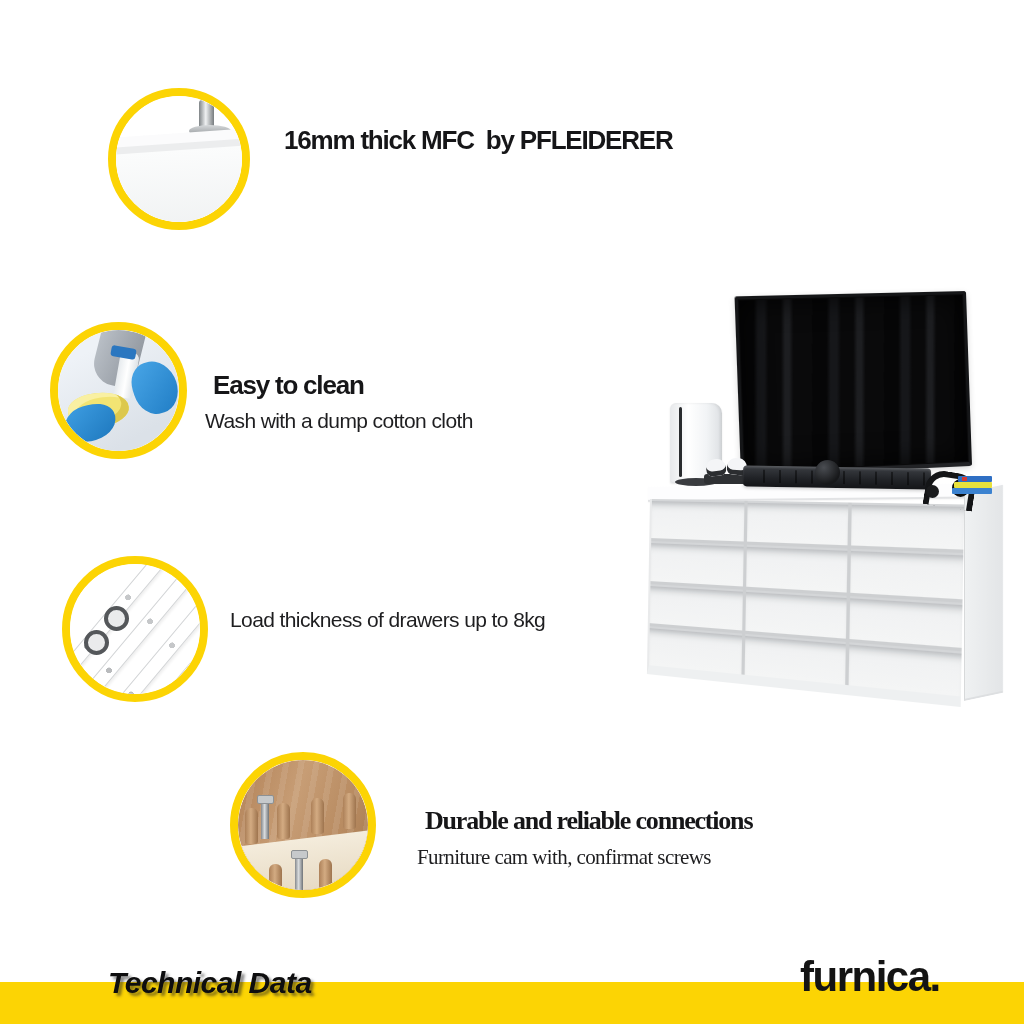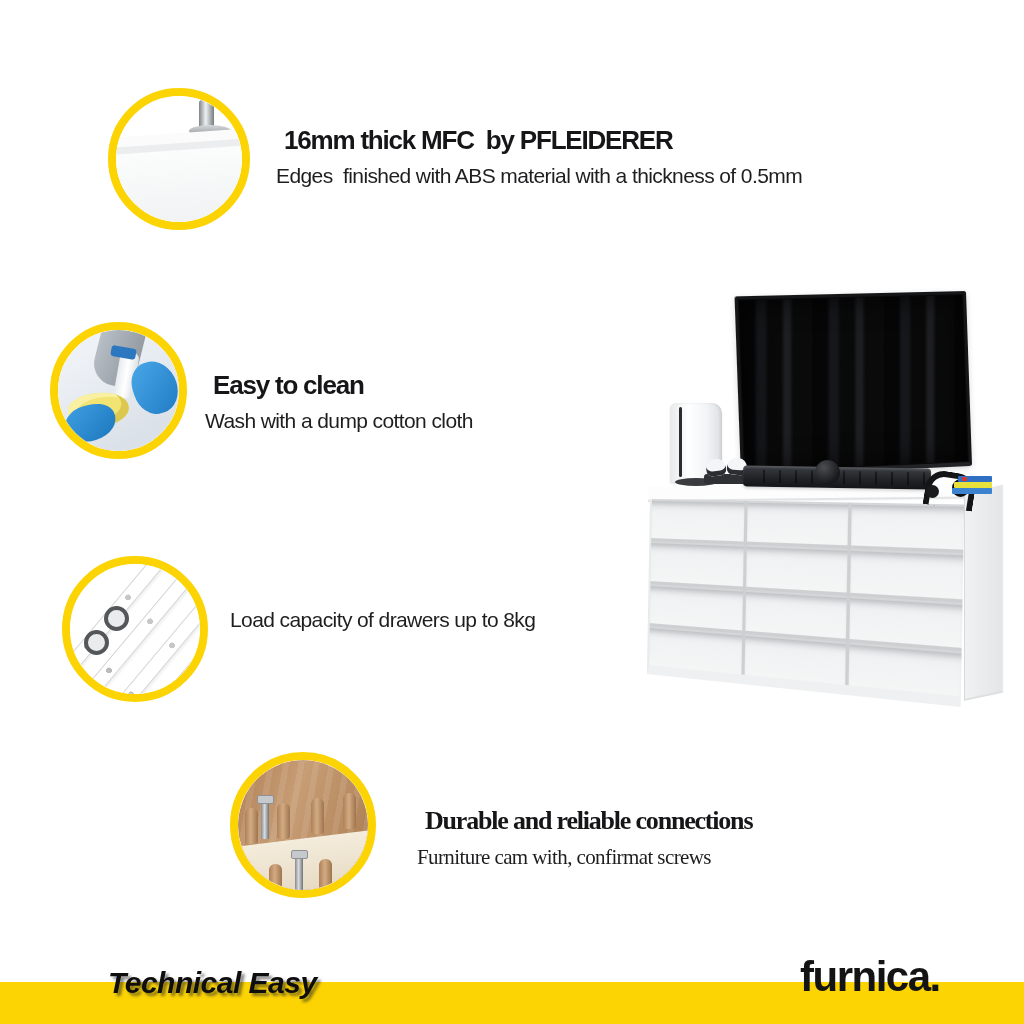--- a/index.html
+++ b/index.html
@@ -146,21 +146,20 @@
       <div class="photo p1">
         <div class="p1-leg"></div>
         <div class="p1-plate"></div>
         <div class="p1-top"></div>
         <div class="p1-groove"></div>
         <div class="p1-face"></div>
       </div>
     </div>
     <div class="ftext t1">
       <h2 class="ftitle">16mm thick MFC  by PFLEIDERER</h2>
-      <p class="fsub">Edges  finished with ABS material with a thickness of 0.5mm</p>
     </div>
   </section>
 
   <section>
     <div class="circle c2">
       <div class="photo p2">
         <div class="p2-sleeve"></div>
         <div class="p2-bottle"></div>
         <div class="p2-nozzle"></div>
         <div class="p2-glove-r"></div>
@@ -179,21 +178,21 @@
       <div class="photo p3">
         <div class="rail r1"></div>
         <div class="rail r2"></div>
         <div class="rail r3"></div>
         <div class="rail r4"></div>
         <div class="wheel w1"></div>
         <div class="wheel w2"></div>
       </div>
     </div>
     <div class="ftext t3">
-      <p class="fsub">Load capacity of drawers up to 8kg</p>
+      <p class="fsub">Load thickness of drawers up to 8kg</p>
     </div>
   </section>
 
   <section>
     <div class="circle c4">
       <div class="photo p4">
         <div class="p4-grain"></div>
         <div class="p4-board"></div>
         <div class="peg pg1"></div>
         <div class="peg pg2"></div>
@@ -261,16 +260,16 @@
     <div class="abs games">
       <div class="gbox g1">
           <i></i>
         </div>
       <div class="gbox g2"></div>
       <div class="gbox g3"></div>
     </div>
   </div>
 
   <div class="band"></div>
-  <div class="tech">Technical Easy</div>
+  <div class="tech">Technical Data</div>
   <div class="logo">furnica.</div>
 
 </div>
 
 </body></html>

